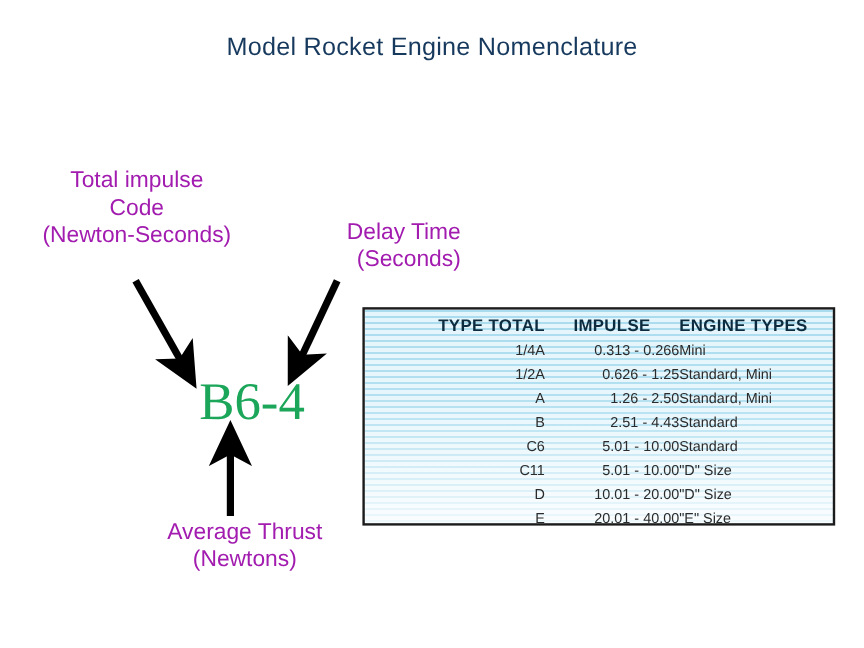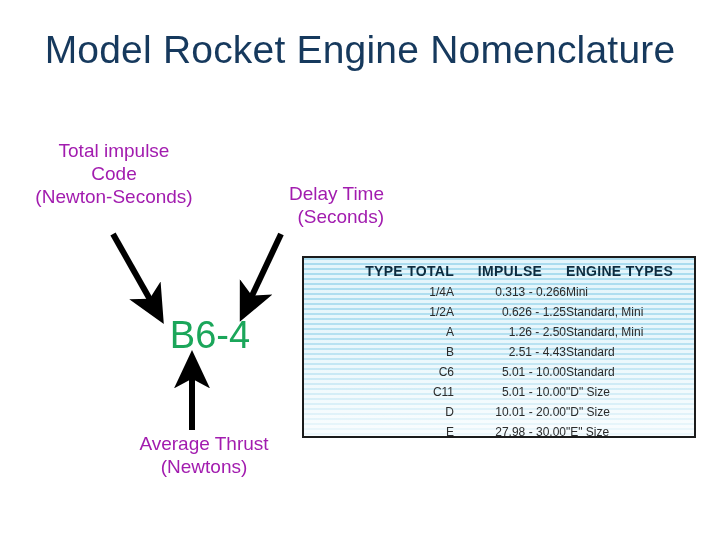--- a/index.html
+++ b/index.html
@@ -17,21 +17,21 @@
   }
 
   
   #slide-title {
     position: absolute;
     left: 0;
     top: 28px;
     width: 720px;
     text-align: center;
     color: #16395d;
-    font-size: 39px;
+    font-size: 21px;
     font-weight: 400;
     letter-spacing: 0.2px;
     white-space: nowrap;
     font-family: "Liberation Sans", sans-serif;
   }
 
   
   .callout {
     position: absolute;
     color: #a21caf;
@@ -59,23 +59,23 @@
   }
 
   
   #engine-code {
     position: absolute;
     left: 110px;
     top: 313px;
     width: 200px;
     text-align: center;
     color: #1ba65a;
-    font-size: 38px;
+    font-size: 44px;
     line-height: 44px;
-    font-family: Liberation Sans, sans-serif;
+    font-family: Liberation Serif, serif;
   }
 
   
   #arrows-layer {
     position: absolute;
     left: 0;
     top: 0;
     width: 720px;
     height: 540px;
     pointer-events: none;
@@ -218,18 +218,18 @@
     </div>
 
     <div class="tbl-row body">
       <div class="cell col-type">D</div>
       <div class="cell col-imp">10.01 - 20.00</div>
       <div class="cell col-engine">"D" Size</div>
     </div>
 
     <div class="tbl-row body">
       <div class="cell col-type">E</div>
-      <div class="cell col-imp">27.98 - 30.00</div>
+      <div class="cell col-imp">20.01 - 40.00</div>
       <div class="cell col-engine">"E" Size</div>
     </div>
 
   </div>
 </div>
 
 </body></html>

